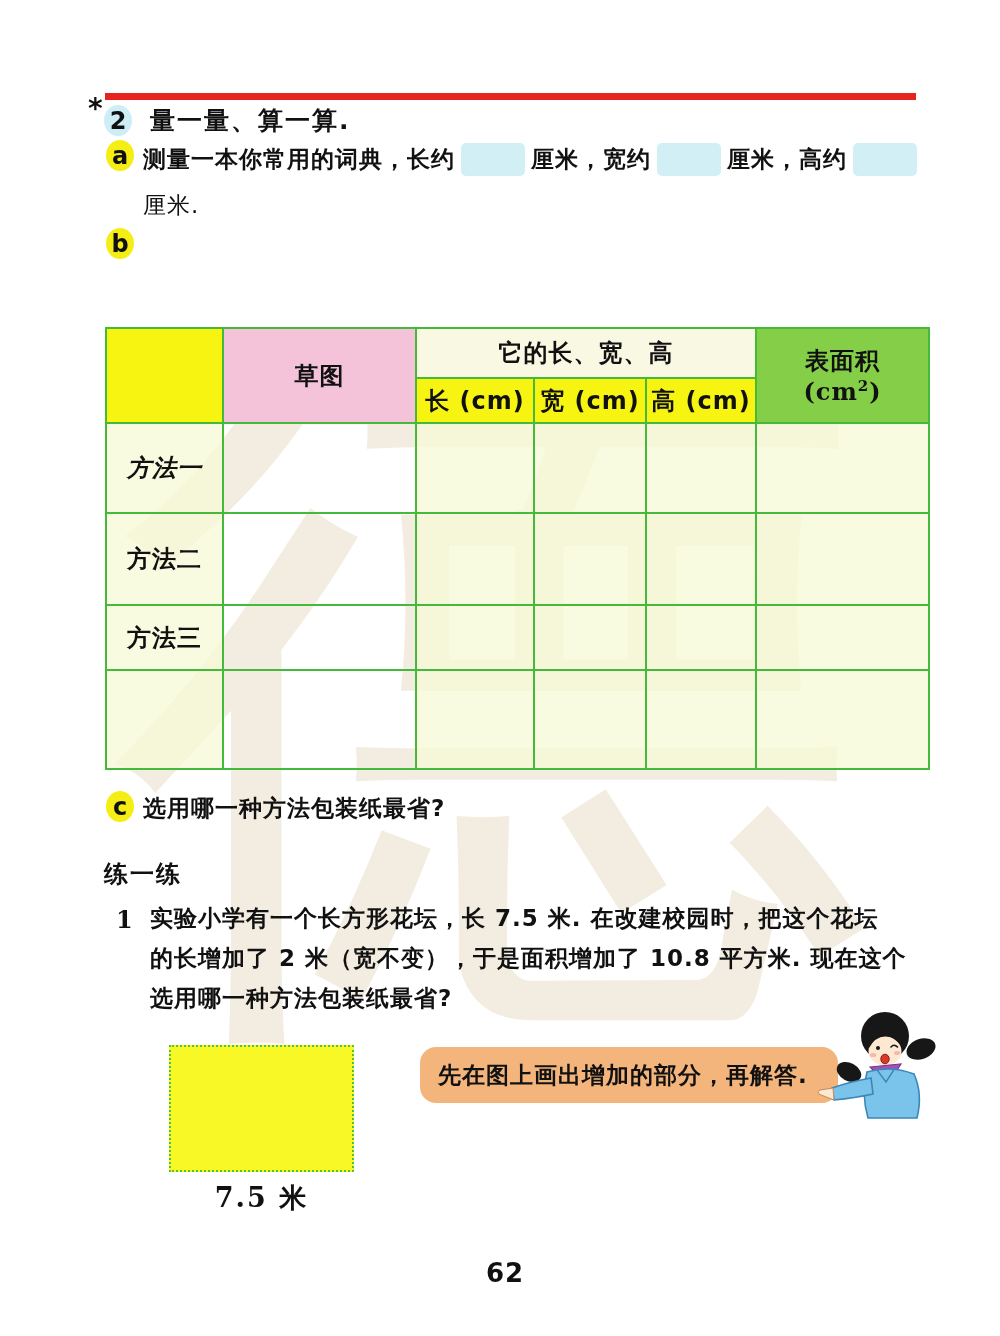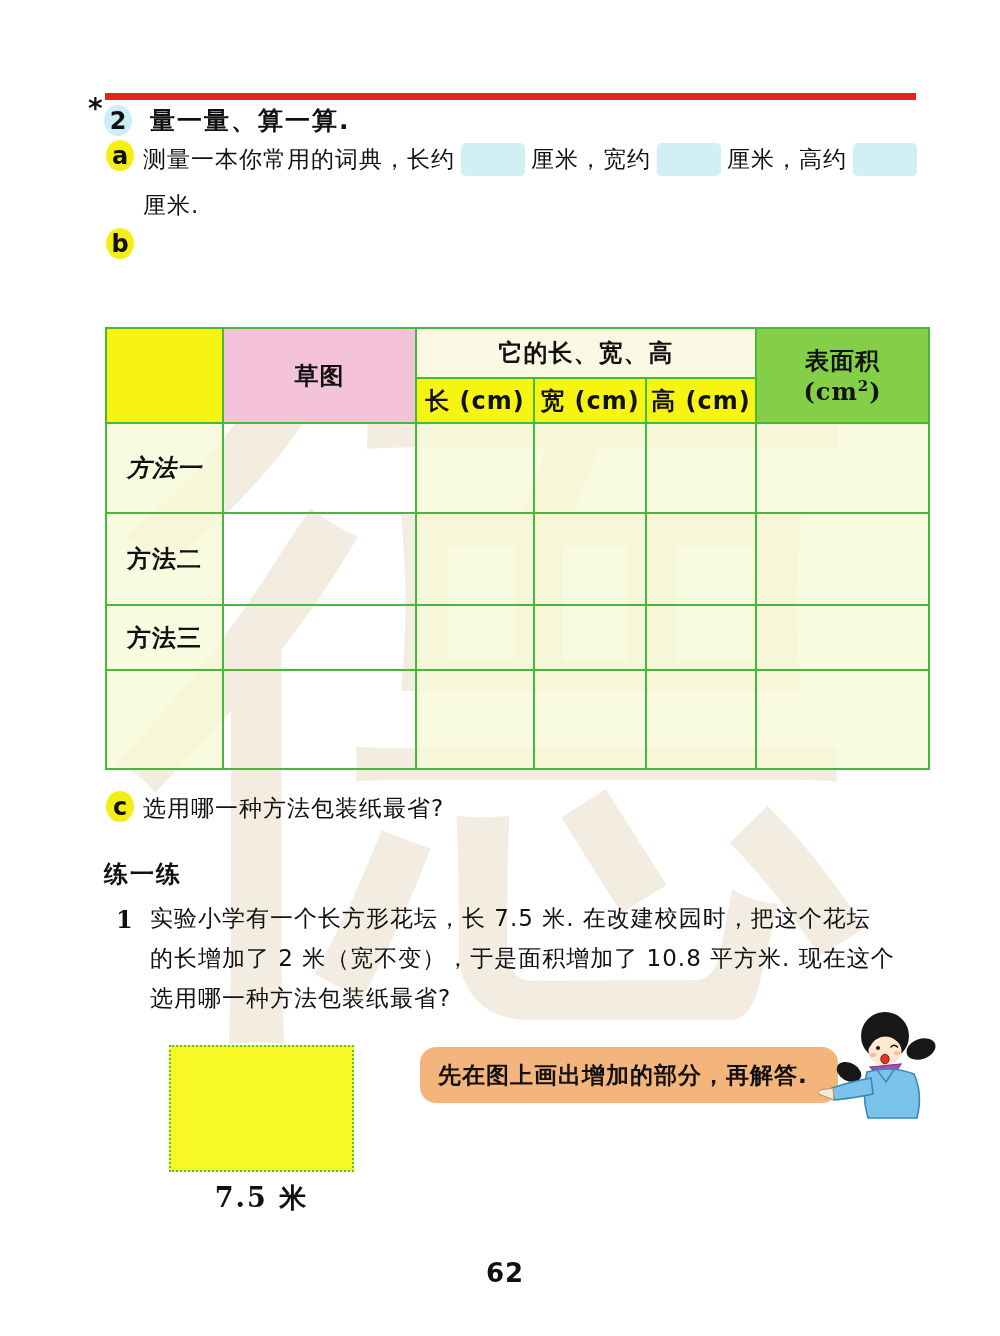--- a/index.html
+++ b/index.html
@@ -7,21 +7,21 @@
     --tbl-border:#45b93a; --tbl-yellow:#f7f412; --tbl-pink:#f4c3da;
     --tbl-cream:#f9f8e3; --tbl-green:#85cf48; --cell-cream:#f6f9d4;
     --blank-blue:#d2eff6; --fig-yellow:#f8f827; --fig-border:#53c23a;
     --callout-bg:#f4b57c; --watermark:#f2ede0; --ink:#111111;
   }
   html,body{margin:0;padding:0;}
   body{background:#ffffff;font-family:"DejaVu Sans",sans-serif;color:var(--ink);}
   .page{position:relative;width:1000px;height:1336px;margin:0 auto;background:#ffffff;overflow:hidden;}
   .abs{position:absolute;}
   .cjk{font-size:23px;letter-spacing:1px;font-weight:500;line-height:1;}
-  .nowrap{white-space:nowrap;}
+  .nowrap{white-space:nowrap;font-weight:bold;}
 
   
   .watermark{left:110px;top:300px;font-size:760px;line-height:1;color:var(--watermark);
     font-family:"DejaVu Serif",serif;z-index:0;user-select:none;}
 
   .layer{position:absolute;inset:0;z-index:1;}
 
   
   .redline{left:105px;top:93px;width:811px;height:7px;background:var(--accent-red);}
   .star{left:88px;top:92px;font-size:28px;font-weight:700;}

